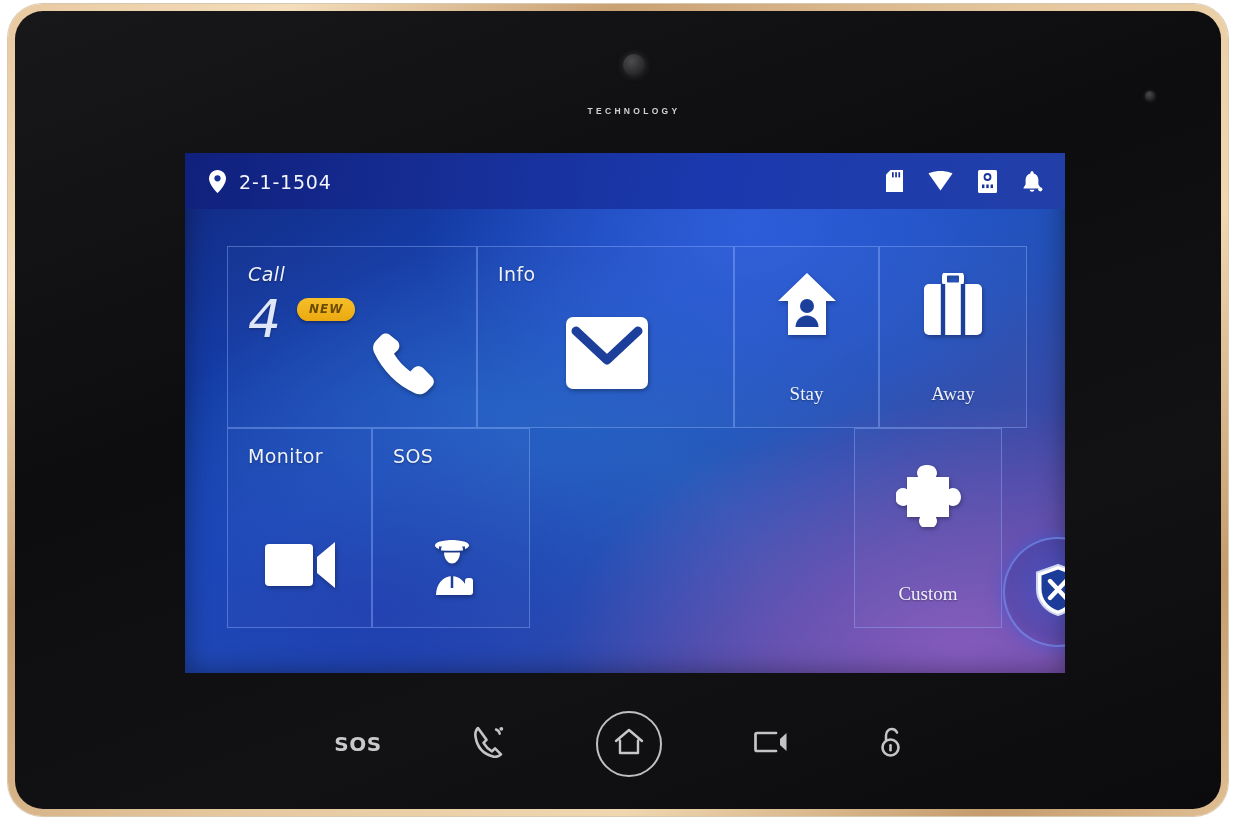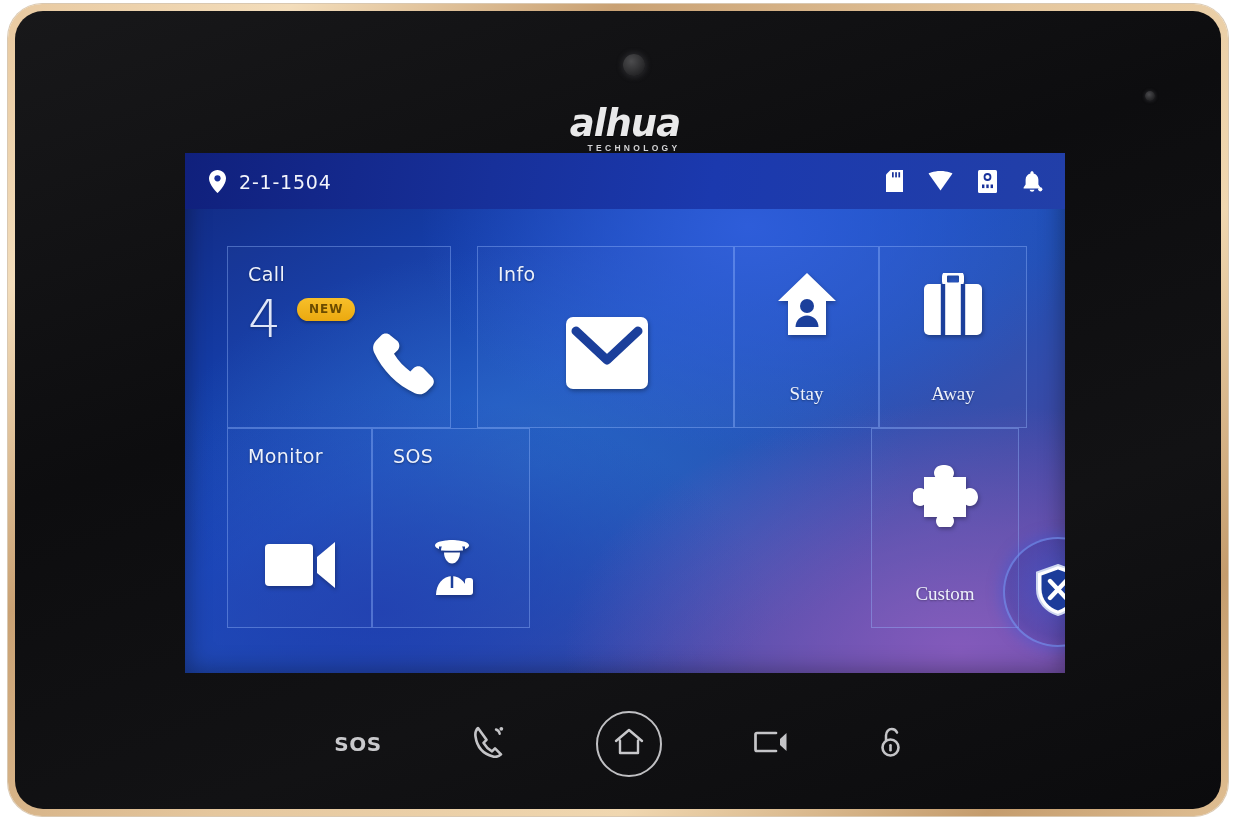--- a/index.html
+++ b/index.html
@@ -264,21 +264,20 @@
 </head>
 <body>
 
 <div id="device">
   <div id="device-body">
 
     <div id="camera-lens"></div>
     <div id="sensor-dot"></div>
 
     <div id="brand">
-      <span id="brand-wordmark">alhua</span>
       <span id="brand-sub">TECHNOLOGY</span>
     </div>
 
     <div id="screen">
 
       <div id="status-bar">
         <div id="status-left">
           <span>
             <svg class="status-icon" width="17" height="23" viewBox="0 0 17 23">
               <path d="M8.5 0C3.8 0 0 3.8 0 8.5C0 15 8.5 23 8.5 23S17 15 17 8.5C17 3.8 13.2 0 8.5 0Z" fill="#ffffff"></path>
@@ -316,21 +315,21 @@
               <path d="M10 1.2c-.9 0-1.6.7-1.6 1.6v.7C5.6 4.2 3.6 6.7 3.6 9.8v4.6L1.6 17.4v1.1h16.8v-1.1l-2-3v-4.6c0-3.1-2-5.6-4.8-6.3v-.7c0-.9-.7-1.6-1.6-1.6Z" fill="#ffffff"></path>
               <path d="M7.6 19.7a2.5 2.5 0 0 0 4.9 0Z" fill="#ffffff"></path>
               <circle cx="18.3" cy="19.3" r="2.1" fill="#ffffff"></circle>
             </svg>
           </span>
         </div>
       </div>
 
       <div id="tile-grid">
 
-        <div class="tile" style="left:0px; top:0px; width:224px; height:182px;">
+        <div class="tile" style="left:0px; top:0px; width:250px; height:182px;font-style:italic;">
           <span class="tile-label">Call</span>
           <span id="call-count">4</span>
           <span id="call-new-badge">NEW</span>
           <span class="tile-icon" style="left:140px; top:82px;">
             <svg width="78" height="78" viewBox="0 0 78 78">
               <path d="M22.5 6.5c-2.6-2.6-6.8-2.6-9.4 0L8.2 11.4C5 14.6 4.2 19.4 6.1 23.5c8.4 18 22.8 32.4 40.8 40.8 4.1 1.9 8.9 1.1 12.1-2.1l4.9-4.9c2.6-2.6 2.6-6.8 0-9.4l-8.8-8.8c-2.6-2.6-6.8-2.6-9.4 0l-3.4 3.4C36.3 38 30.4 32.1 26 24.8l3.4-3.4c2.6-2.6 2.6-6.8 0-9.4L22.5 6.5Z" fill="#ffffff"></path>
             </svg>
           </span>
         </div>
 
@@ -387,21 +386,21 @@
               <path d="M19 15.5c0 6 3.6 11 8 11s8-5 8-11Z" fill="#ffffff"></path>
               <path d="M11 58c0-10.5 7.2-19 16-19s16 8.5 16 19Z" fill="#ffffff"></path>
               <path d="M27 39 L27 51" stroke="#1b3f9b" stroke-width="2.5"></path>
               <rect x="40" y="41" width="8" height="17" rx="3" fill="#ffffff"></rect>
             </svg>
           </span>
         </div>
 
 
 
-        <div class="tile" style="left:644px; top:182px; width:148px; height:200px;">
+        <div class="tile" style="left:627px; top:182px; width:148px; height:200px;">
           <span class="tile-icon" style="left:41px; top:36px;">
             <svg width="66" height="62" viewBox="0 0 66 62">
               <path d="M26 0c-5 0-9 3.6-9 8 0 1.4.4 2.8 1.2 4H7v12.2c-1.2-.8-2.6-1.2-4-1.2-4.4 0-8 4-8 9s3.6 9 8 9c1.4 0 2.8-.4 4-1.2V52h13.2c-.8 1.2-1.2 2.6-1.2 4 0 4.4 4 8 9 8s9-3.6 9-8c0-1.4-.4-2.8-1.2-4H49V39.8c1.2.8 2.6 1.2 4 1.2 4.4 0 8-4 8-9s-3.6-9-8-9c-1.4 0-2.8.4-4 1.2V12H35.8c.8-1.2 1.2-2.6 1.2-4 0-4.4-4-8-9-8Z" fill="#ffffff" transform="translate(4,0)"></path>
             </svg>
           </span>
           <span class="tile-label-center">Custom</span>
         </div>
 
       </div>
 

